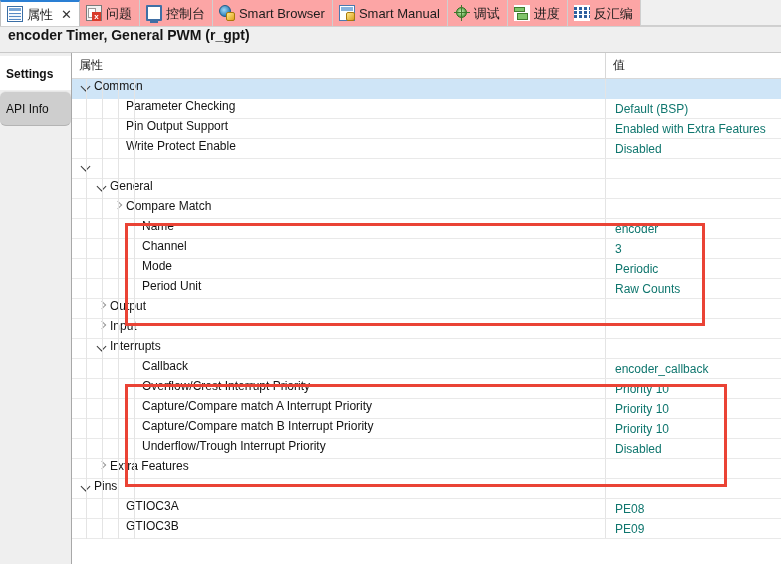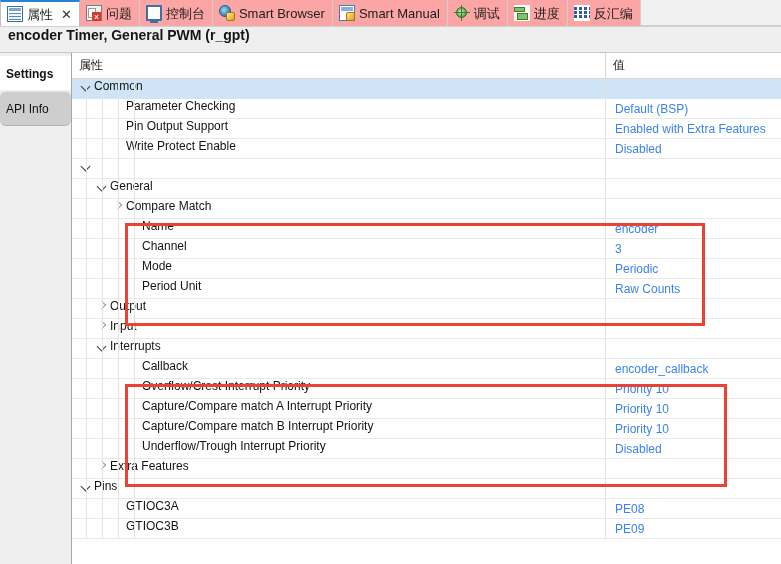--- a/index.html
+++ b/index.html
@@ -258,21 +258,21 @@
     position: relative;
     overflow: hidden;
   }
   .cell-val {
     flex: 1;
     display: flex;
     align-items: center;
     padding-left: 9px;
     box-sizing: border-box;
     font-size: 12px;
-    color: #3b82f6;
+    color: #0f766e;
     overflow: hidden;
     white-space: nowrap;
   }
 
   .twisty {
     width: 12px; height: 12px; flex: 0 0 12px;
     position: relative;
     margin-right: 2px;
   }
   .twisty.down::before {

